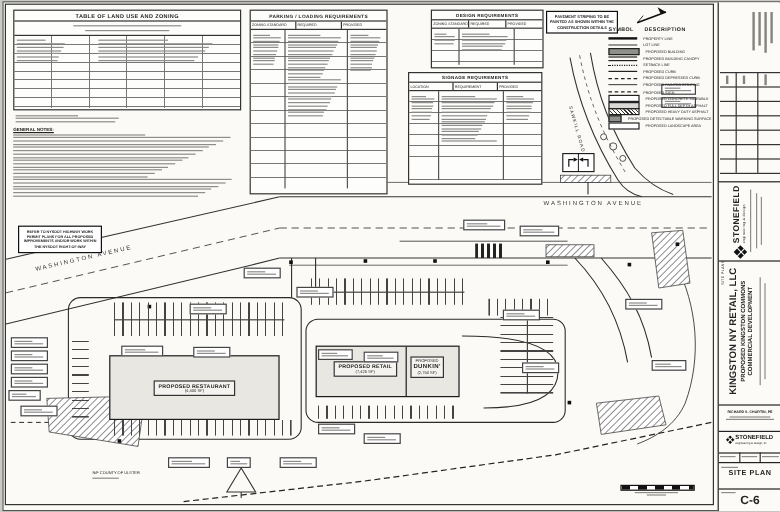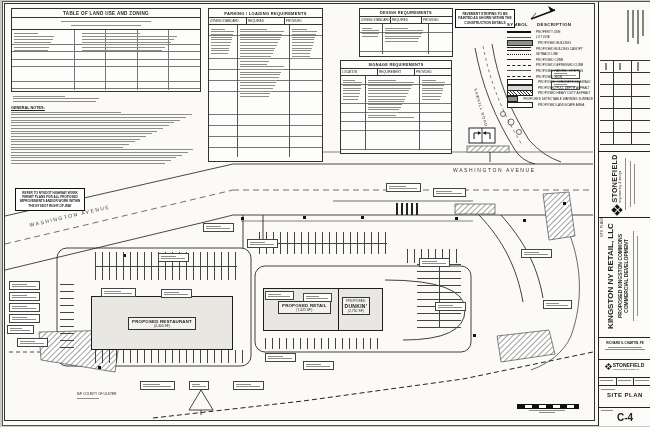--- a/index.html
+++ b/index.html
@@ -647,16 +647,16 @@
     <div class="sline" style="top:383px;"></div>
 
     <div class="abs" style="left:0;top:385px;width:52px;text-align:center;">
       <div class="tl" style="width:14px;margin-left:2px;"></div>
       <div style="font-size:6px;font-weight:bold;letter-spacing:.5px;margin-top:2px;">SITE PLAN</div>
     </div>
     <div class="sline" style="top:405px;"></div>
 
     <div class="abs" style="left:0;top:406px;width:52px;text-align:center;">
       <div class="tl" style="width:12px;margin-left:2px;"></div>
-      <div style="font-size:10px;font-weight:bold;">C-4</div>
+      <div style="font-size:10px;font-weight:bold;">C-6</div>
     </div>
   </div>
 </div>
 
 </body></html>

